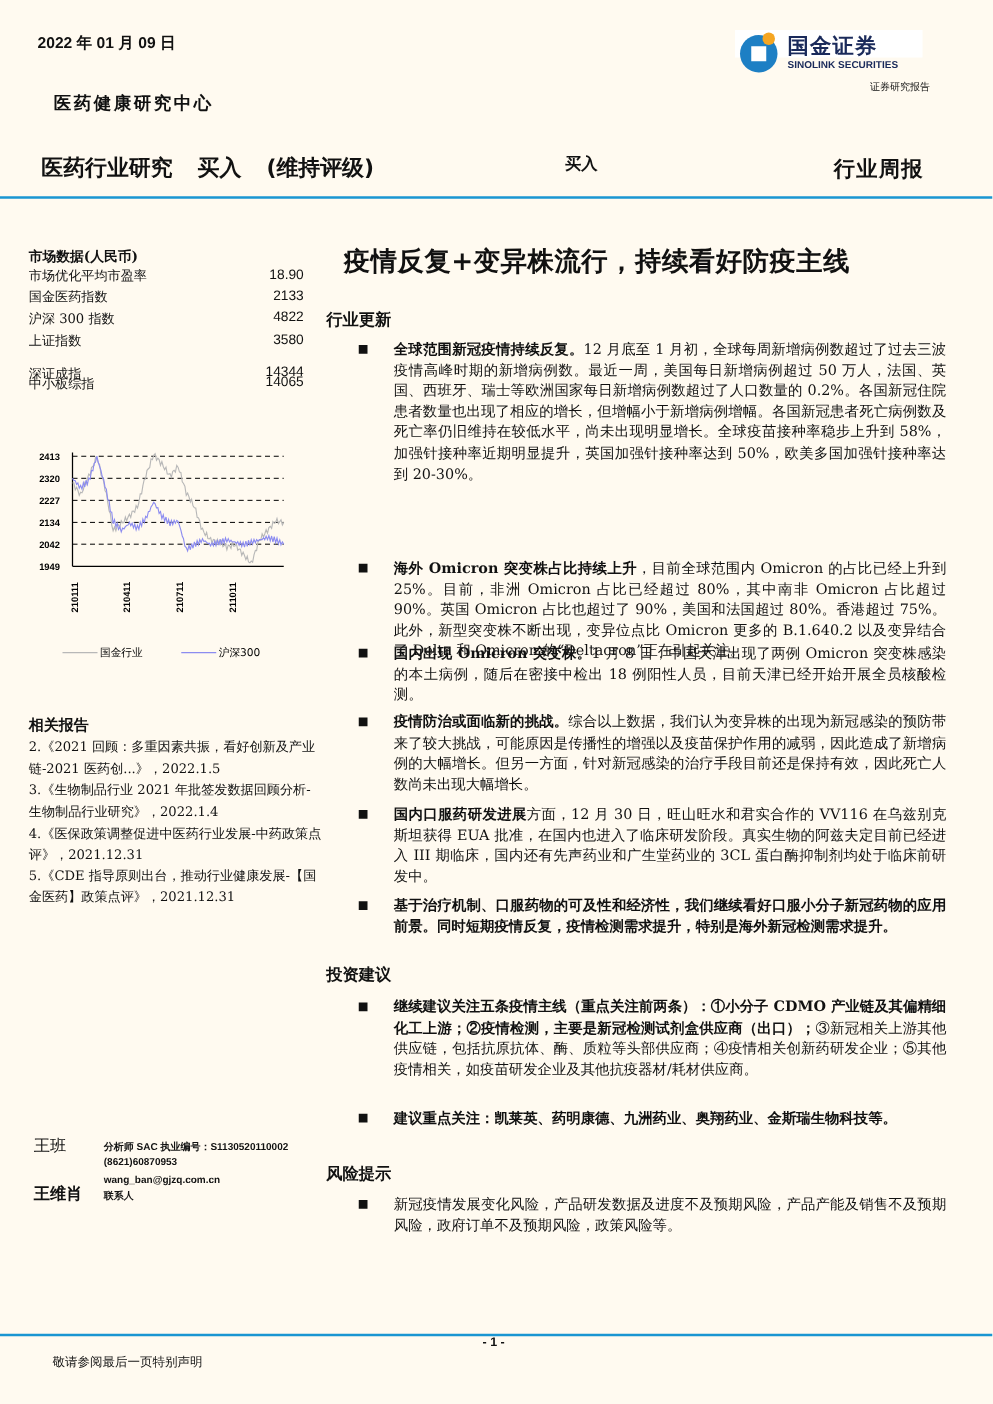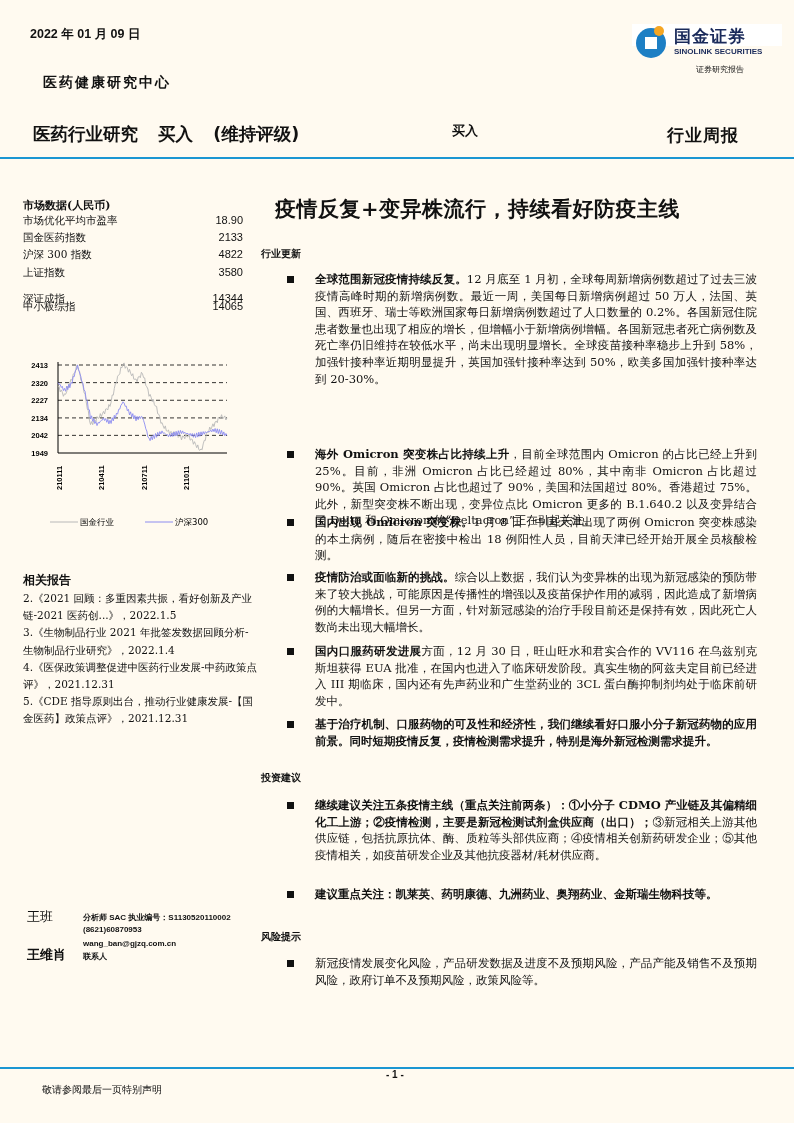--- a/index.html
+++ b/index.html
@@ -9,42 +9,42 @@
   }
   .abs { position: absolute; }
   #date { left: 30px; top: 26px; font-size: 12.5px; font-weight: bold; font-family: "Liberation Sans", sans-serif; }
   #center { left: 43px; top: 74px; font-size: 14px; font-weight: bold; letter-spacing: 2px; font-family: "DejaVu Serif", serif; }
   #rating-line { left: 33px; top: 122px; font-size: 17.5px; font-weight: bold; }
   #rating-line span { margin-right: 14px; }
   #buy-small { left: 452px; top: 122px; font-size: 13px; font-weight: bold; font-family: "DejaVu Serif", serif; }
   #report-type { left: 667px; top: 124px; font-size: 17px; font-weight: bold; font-family: "DejaVu Serif", serif; letter-spacing: 1px; }
   .hr-blue { position: absolute; left: 0; width: 794px; height: 2px; background: #1a96d2; }
   
-  #logo { left: 632px; top: 24px; width: 150px; height: 22px; background: #fff; }
+  #logo { left: 588px; top: 24px; width: 150px; height: 22px; background: #fff; }
   #logo-mark { position: absolute; left: 4px; top: 4px; width: 30px; height: 30px; border-radius: 50%; background: #1d7fc4; }
   #logo-mark::after { content: ""; position: absolute; left: 9px; top: 9px; width: 12px; height: 12px; background: #fff; }
   #logo-dot { position: absolute; left: 22px; top: 2px; width: 10px; height: 10px; border-radius: 50%; background: #f5a623; }
   #logo-cn { position: absolute; left: 42px; top: 1px; font-size: 17px; font-weight: bold; color: #1a2a5a; letter-spacing: 1px; }
   #logo-en { position: absolute; left: 42px; top: 23px; font-size: 8px; font-weight: bold; color: #1a2a5a; font-family: "Liberation Sans", sans-serif; }
   #logo-sub { left: 696px; top: 64px; font-size: 8px; font-family: "DejaVu Serif", serif; }
   
   #market-title { left: 23px; top: 198px; font-size: 11px; font-weight: bold; font-family: "DejaVu Serif", serif; }
   .mrow { position: absolute; left: 23px; width: 220px; font-size: 10.5px; display: flex; justify-content: space-between; font-family: "DejaVu Serif", serif; }
   .mrow .v { font-family: "Liberation Sans", sans-serif; font-size: 11px; }
   #chart { left: 20px; top: 350px; width: 220px; height: 180px; }
   #related-title { left: 23px; top: 572px; font-size: 12px; font-weight: bold; font-family: "DejaVu Serif", serif; }
   #related-list { left: 23px; top: 590px; width: 235px; font-size: 10.5px; line-height: 17.2px; font-family: "DejaVu Serif", serif; }
   #related-list div { margin-bottom: 0px; }
   #analyst1-name { left: 27px; top: 908px; font-size: 13px; font-weight: normal; font-family: "DejaVu Serif", serif; }
   #analyst1-info { left: 83px; top: 912px; font-size: 8px; font-weight: bold; line-height: 11.5px; font-family: "Liberation Sans", sans-serif; }
   #analyst2-name { left: 27px; top: 946px; font-size: 13px; font-weight: bold; font-family: "DejaVu Serif", serif; }
   #analyst2-role { left: 83px; top: 951px; font-size: 8px; font-weight: bold; font-family: "DejaVu Serif", serif; }
   
   #headline { left: 275px; top: 195px; font-size: 21px; font-weight: bold; font-family: "DejaVu Serif", serif; letter-spacing: 0.5px; }
-  .sec { position: absolute; left: 261px; font-size: 10px; font-weight: bold; font-family: "DejaVu Serif", serif; }
+  .sec { position: absolute; left: 261px; font-size: 13px; font-weight: bold; font-family: "DejaVu Serif", serif; }
   .bullet { position: absolute; left: 287px; width: 470px; font-size: 11.5px; line-height: 16.6px; font-family: "DejaVu Serif", serif; }
   .bullet .sq { position: absolute; left: 0; top: 5px; width: 7px; height: 7px; background: #111; }
   .bullet .txt { margin-left: 28px; text-align: justify; }
   .bullet b { font-weight: bold; }
   #footer-line { top: 1067px; }
   #page-num { left: 386px; top: 1069px; font-size: 10px; font-weight: bold; font-family: "Liberation Sans", sans-serif; }
   #footer-note { left: 42px; top: 1083px; font-size: 10px; font-family: "DejaVu Serif", serif; }
 </style>
 </head>
 <body>

